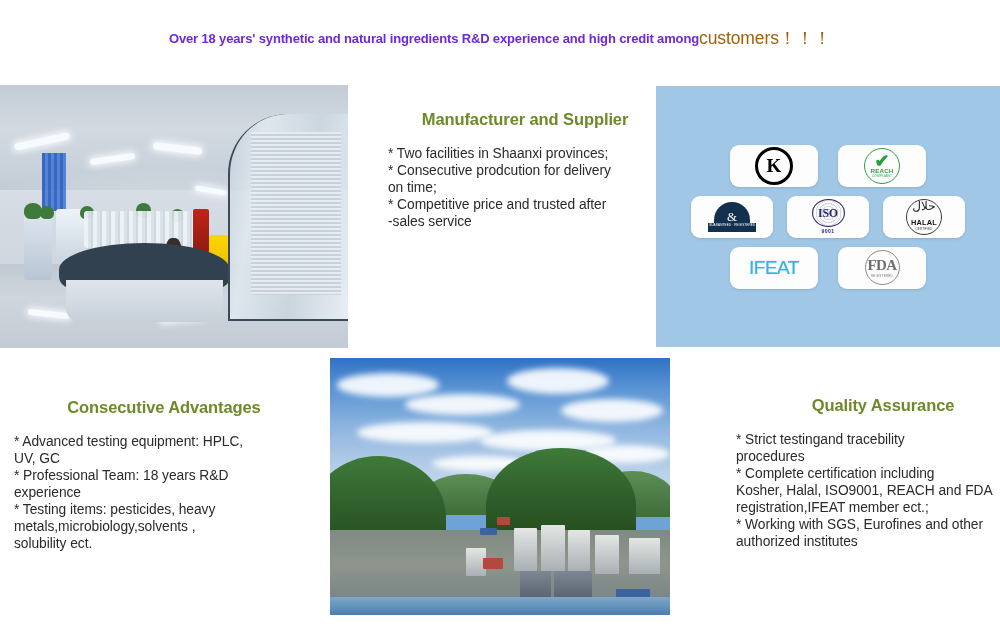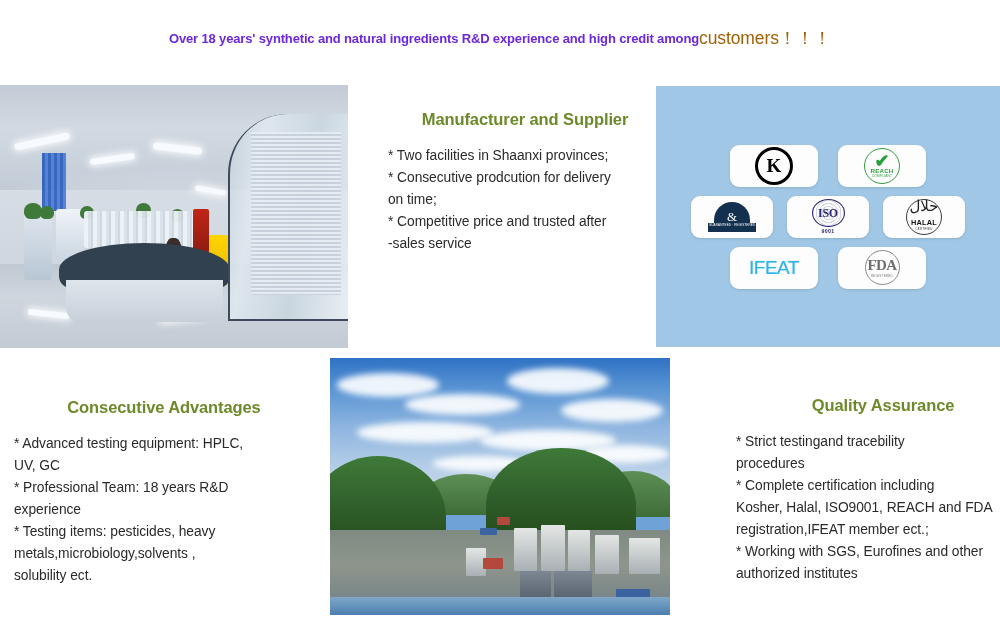--- a/index.html
+++ b/index.html
@@ -110,21 +110,21 @@
   
   .mfg{
     left:388px;top:110px;width:280px;
   }
   .sec-title{
     font-size:16.5px;font-weight:bold;color:#6d8a2a;margin:0 0 16px 0;
     letter-spacing:-0.1px;
   }
   .mfg .sec-title{text-align:center;margin-left:-6px;}
   .body-text{
-    font-size:13.8px;color:#2a2a2a;line-height:22px;white-space:pre-line;
+    font-size:13.8px;color:#2a2a2a;line-height:17px;white-space:pre-line;
     letter-spacing:-0.05px;
   }
 
   
   .certs{
     left:656px;top:86px;width:344px;height:261px;
     background:#a0c8e6;
   }
   .cert-grid{
     position:absolute;inset:0;
@@ -188,21 +188,21 @@
   .iso-txt{
     font-size:12px;font-weight:bold;color:#2b2b70;
     font-family:"Liberation Serif",serif;letter-spacing:-.3px;line-height:1;
   }
   .iso-num{font-size:5.2px;font-weight:bold;color:#2b2b70;margin-top:1.5px;letter-spacing:.4px;}
   
   .halal{
     width:34px;height:34px;border-radius:50%;border:1.1px solid #3a3a3a;
     display:flex;flex-direction:column;align-items:center;justify-content:center;
   }
-  .halal .ar{font-size:15px;color:#222;line-height:8px;}
+  .halal .ar{font-size:12px;color:#222;line-height:8px;}
   .halal .lbl{font-size:7.4px;font-weight:bold;color:#111;letter-spacing:.2px;margin-top:8px;}
   .halal .sub{font-size:2.9px;color:#333;letter-spacing:.2px;}
   
   .ifeat{
     font-size:19px;font-weight:normal;color:#2fb4e8;letter-spacing:-0.5px;
     font-family:"Liberation Sans",sans-serif;line-height:1;
     text-shadow:0 0 1px rgba(47,180,232,.6);
   }
   
   .fda{

